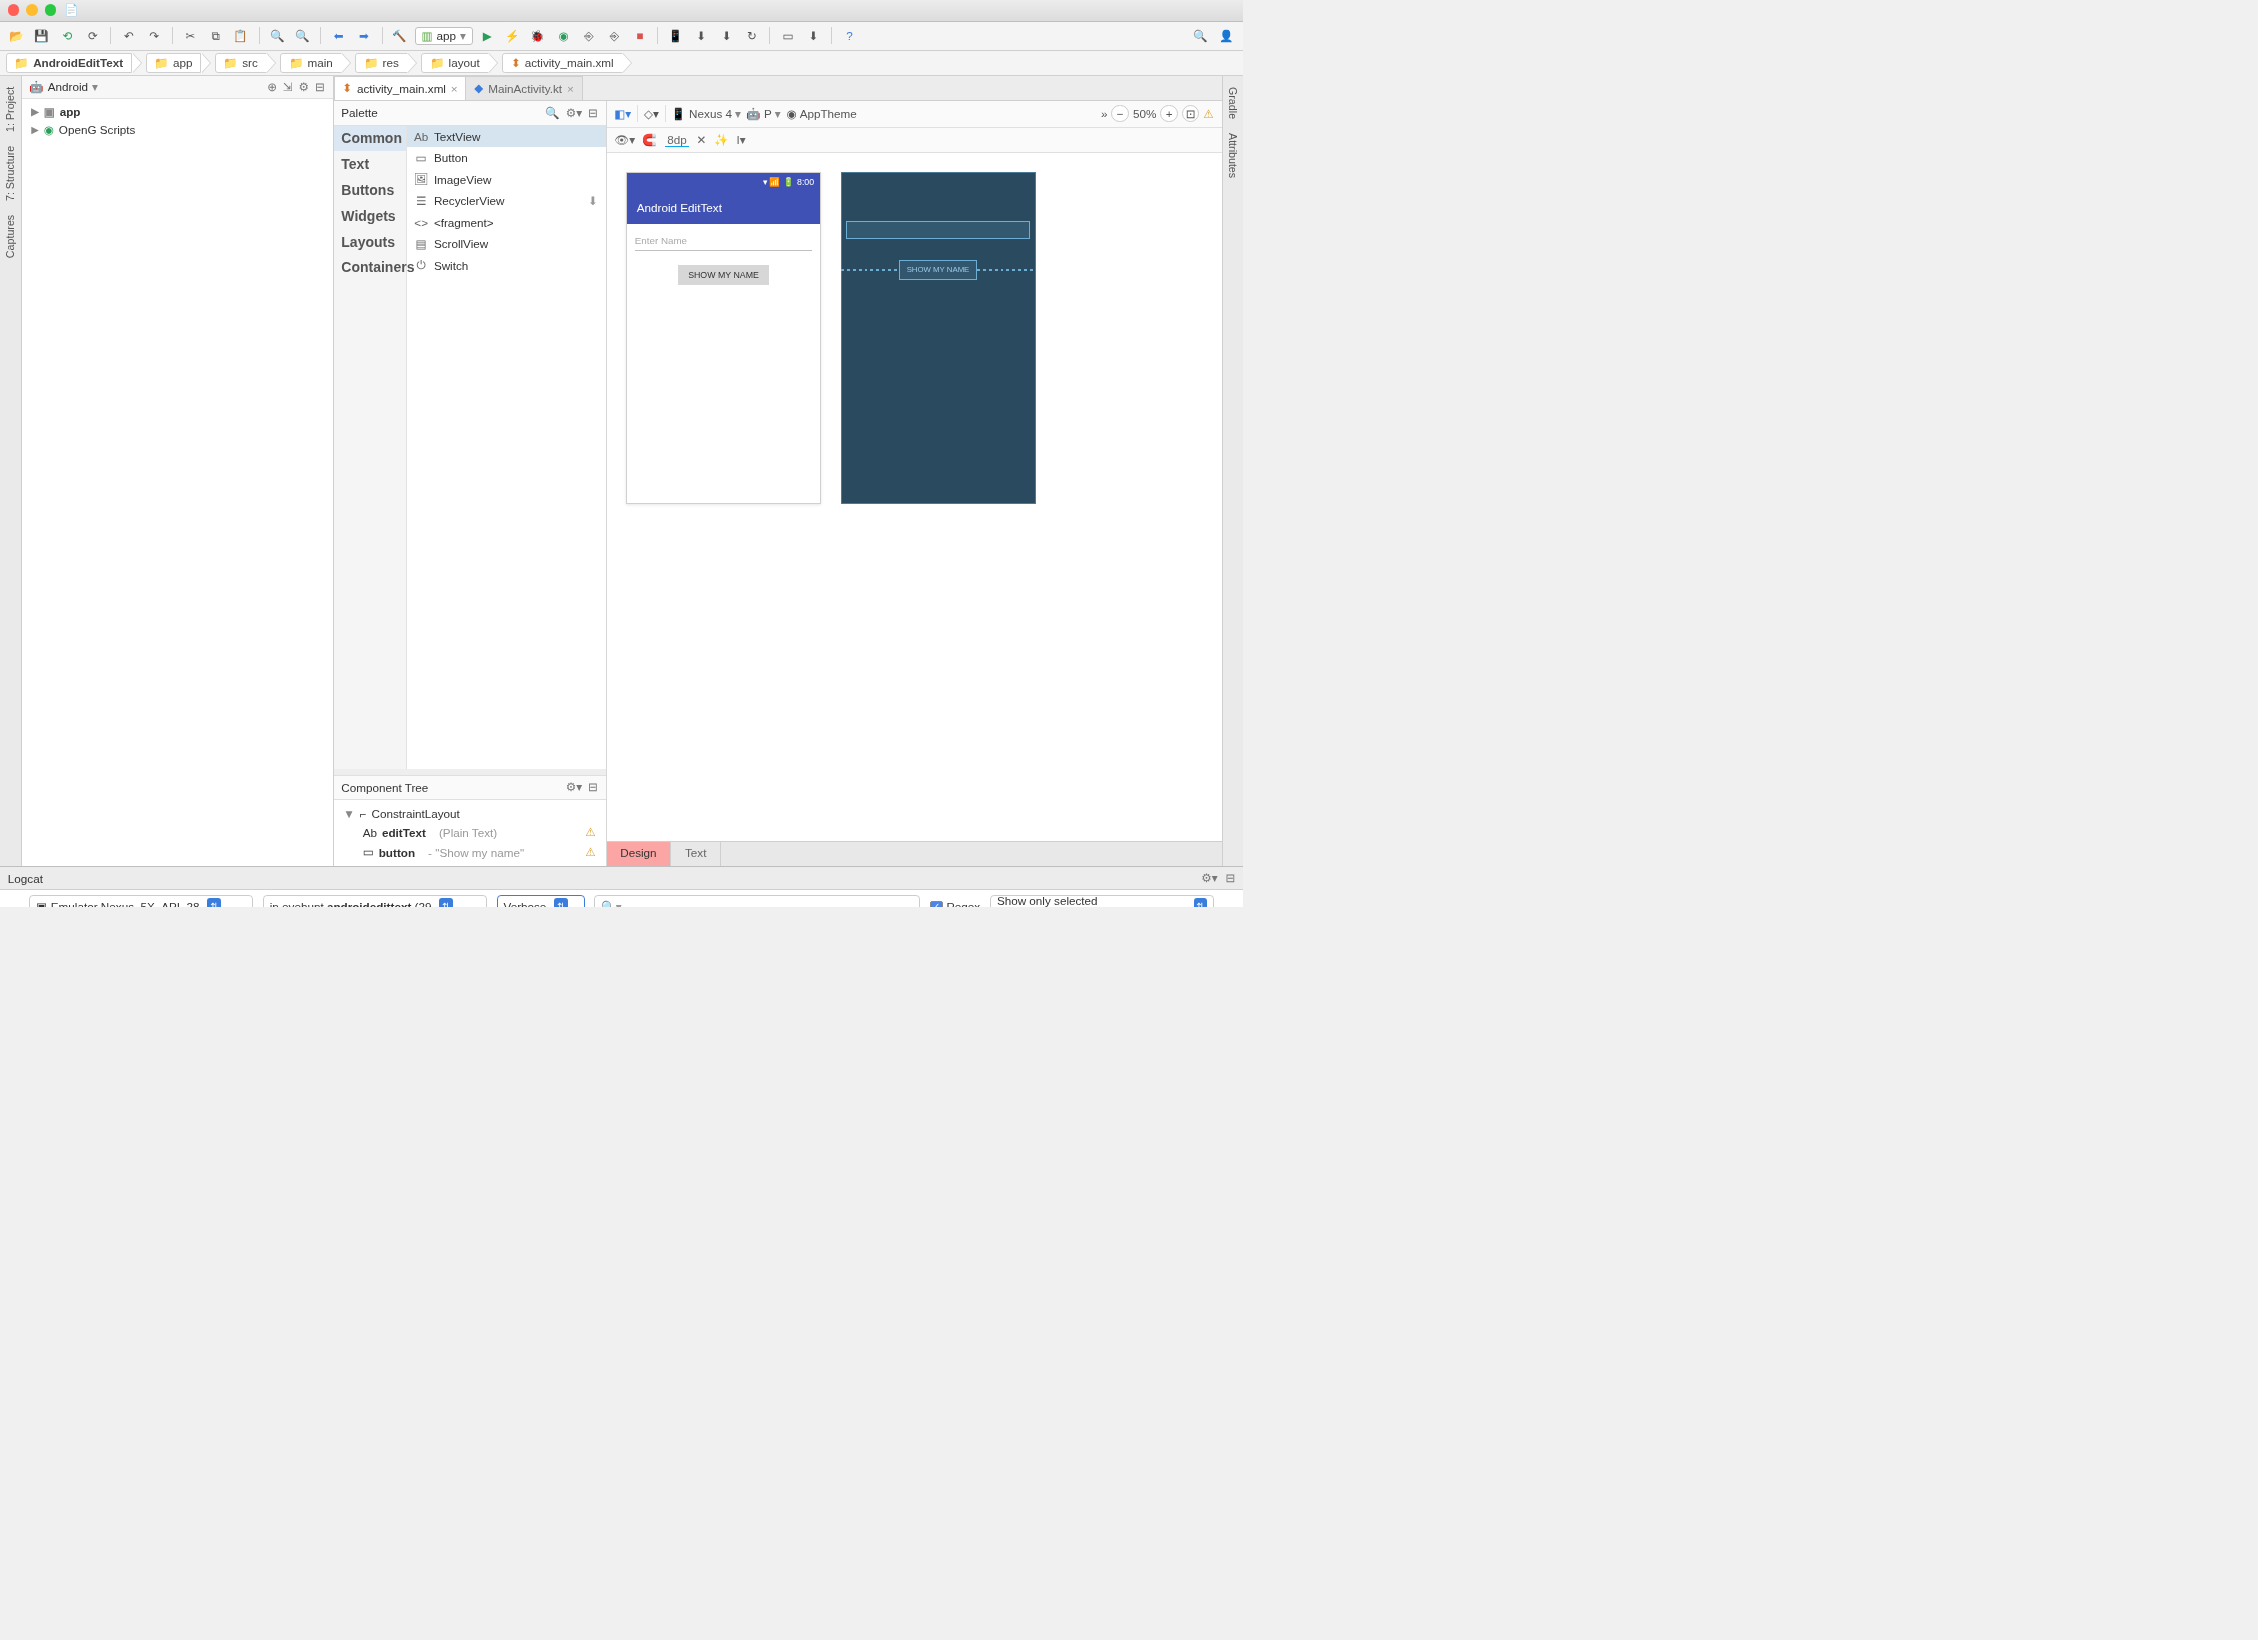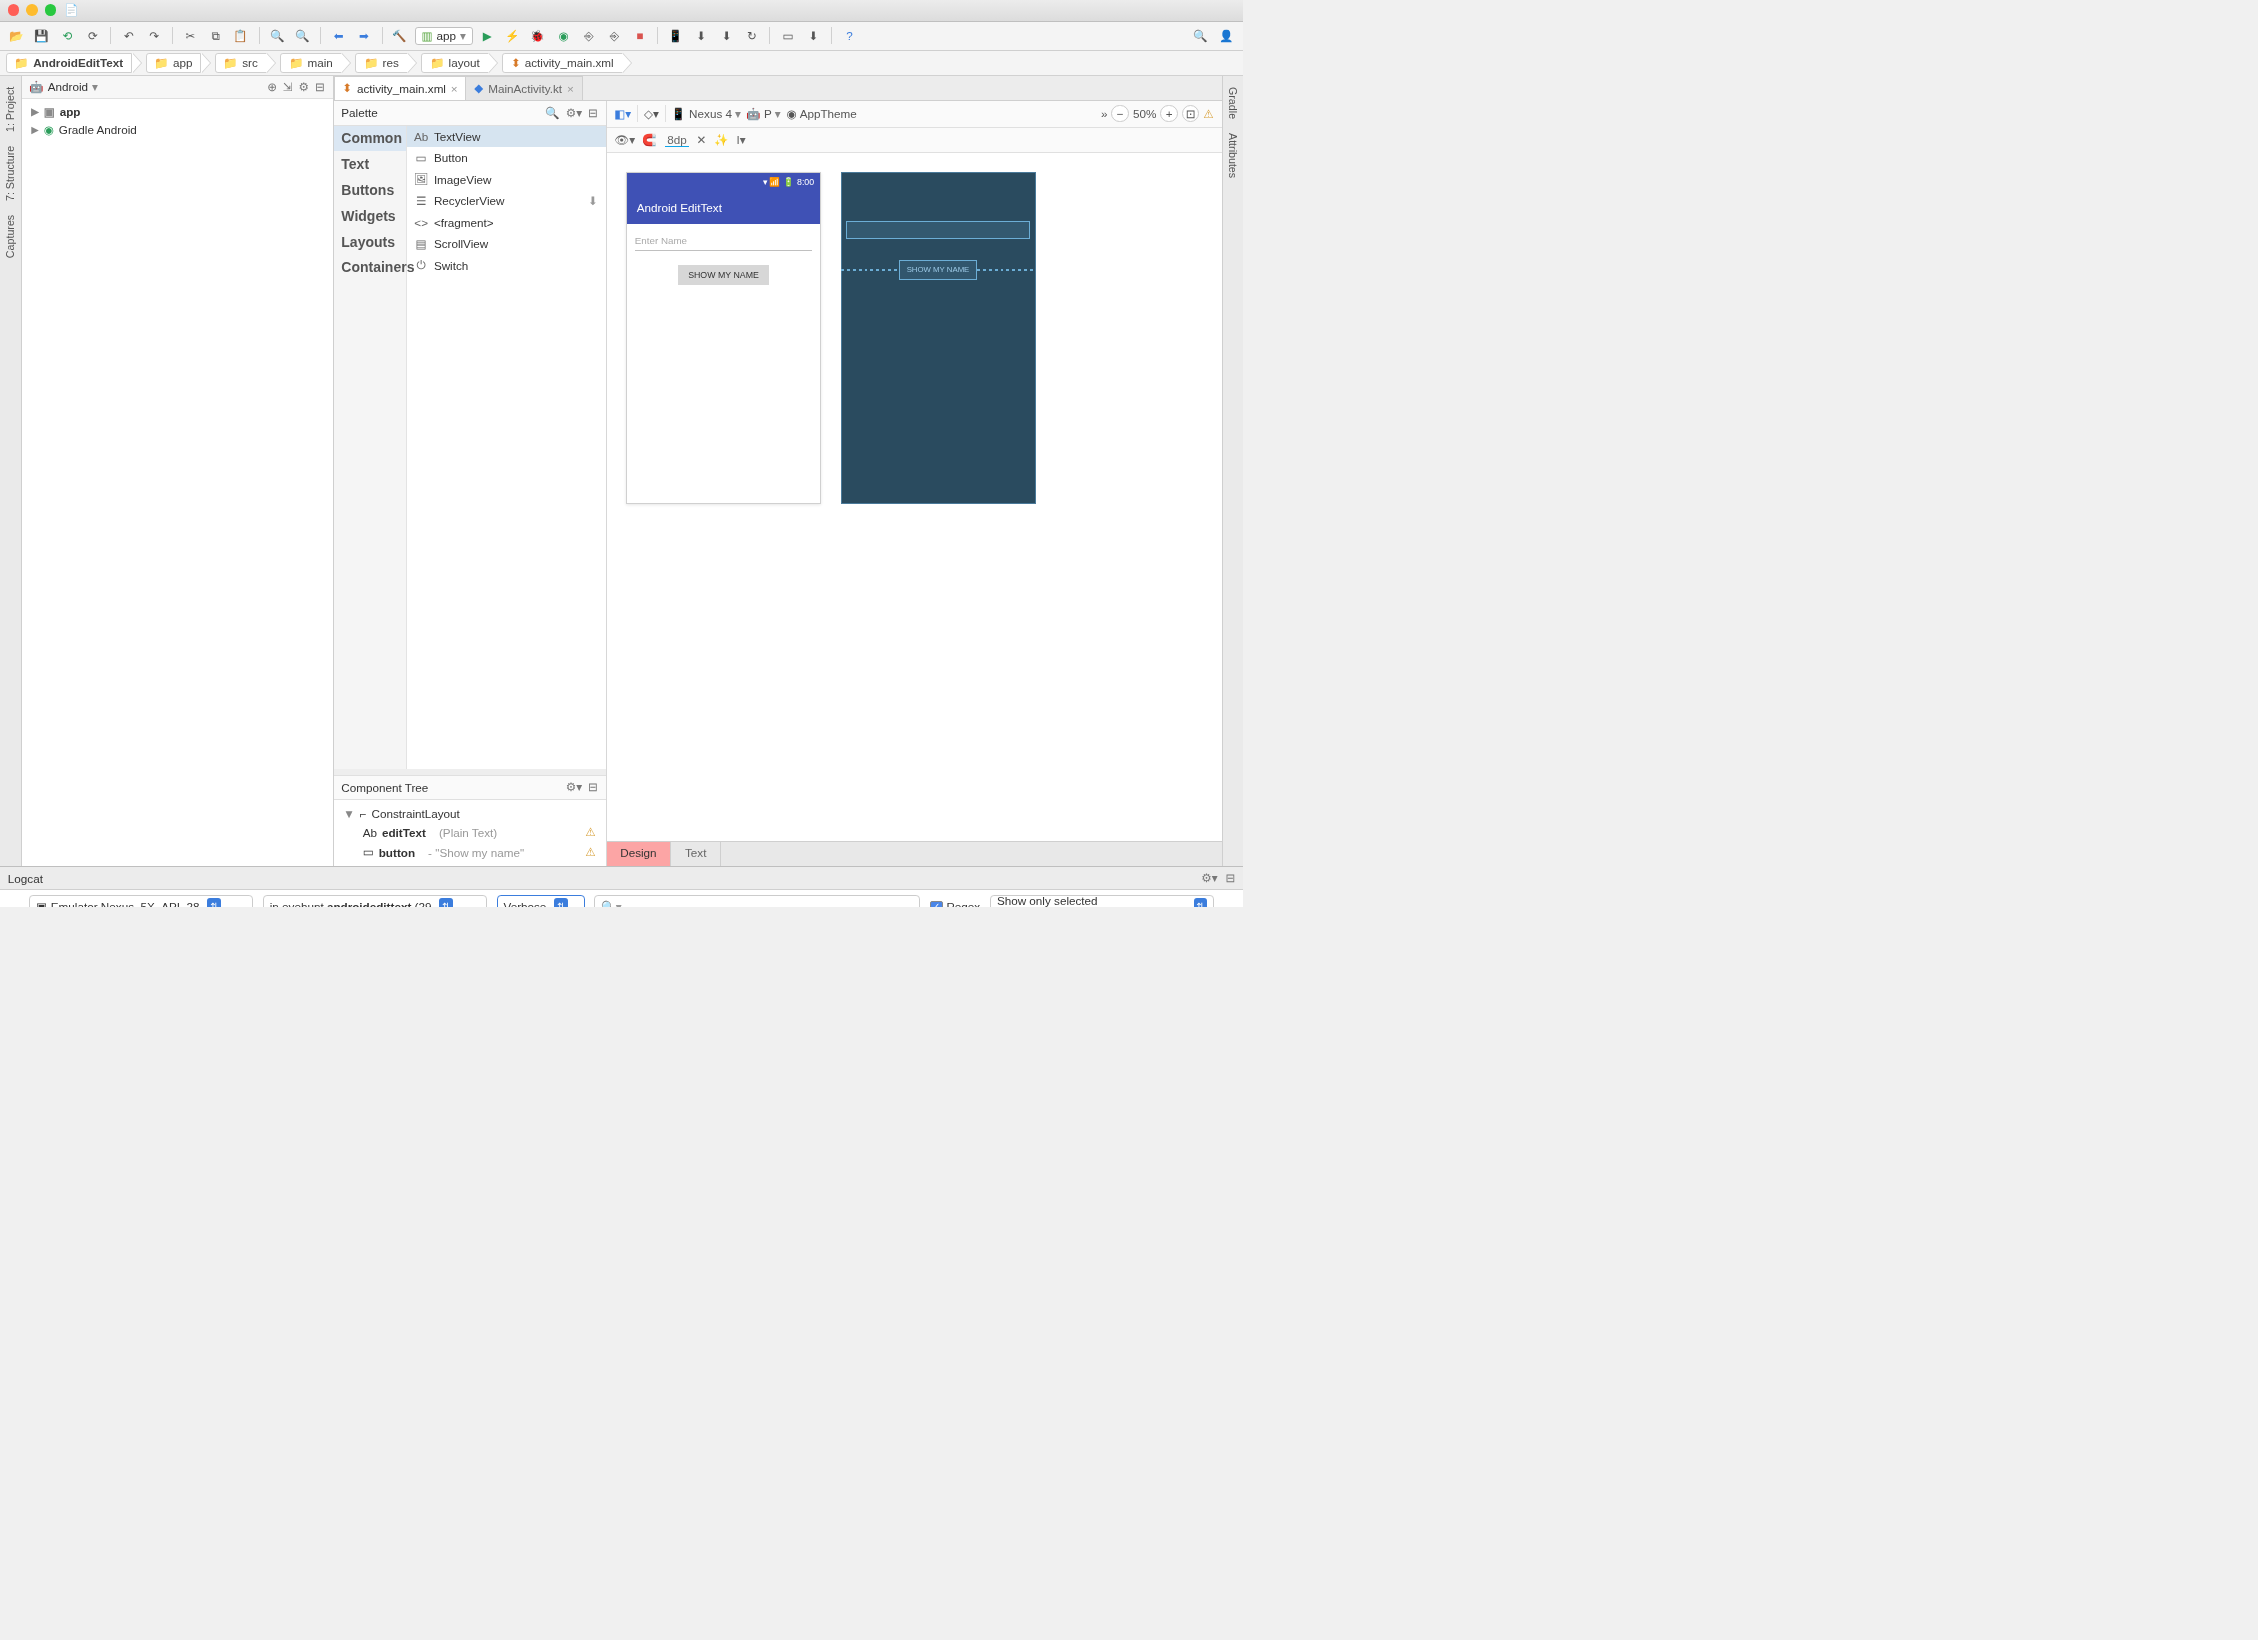--- a/index.html
+++ b/index.html
@@ -229,21 +229,21 @@
     </div>
     <div class="tree">
       <div class="tree-row bold">
         <span class="arrow">▶</span>
         <span class="folder-icon">▣</span>
         <span>app</span>
       </div>
       <div class="tree-row">
         <span class="arrow">▶</span>
         <span style="color:#2a9d5a;">◉</span>
-        <span>Gradle Android</span>
+        <span>OpenG Scripts</span>
       </div>
     </div>
   </div>
 
   <div class="editor">
     <div class="editor-tabs">
       <div class="etab">
         <span style="color:#d77a29;">⬍</span>
         <span>activity_main.xml</span>
         <span class="close">×</span>

